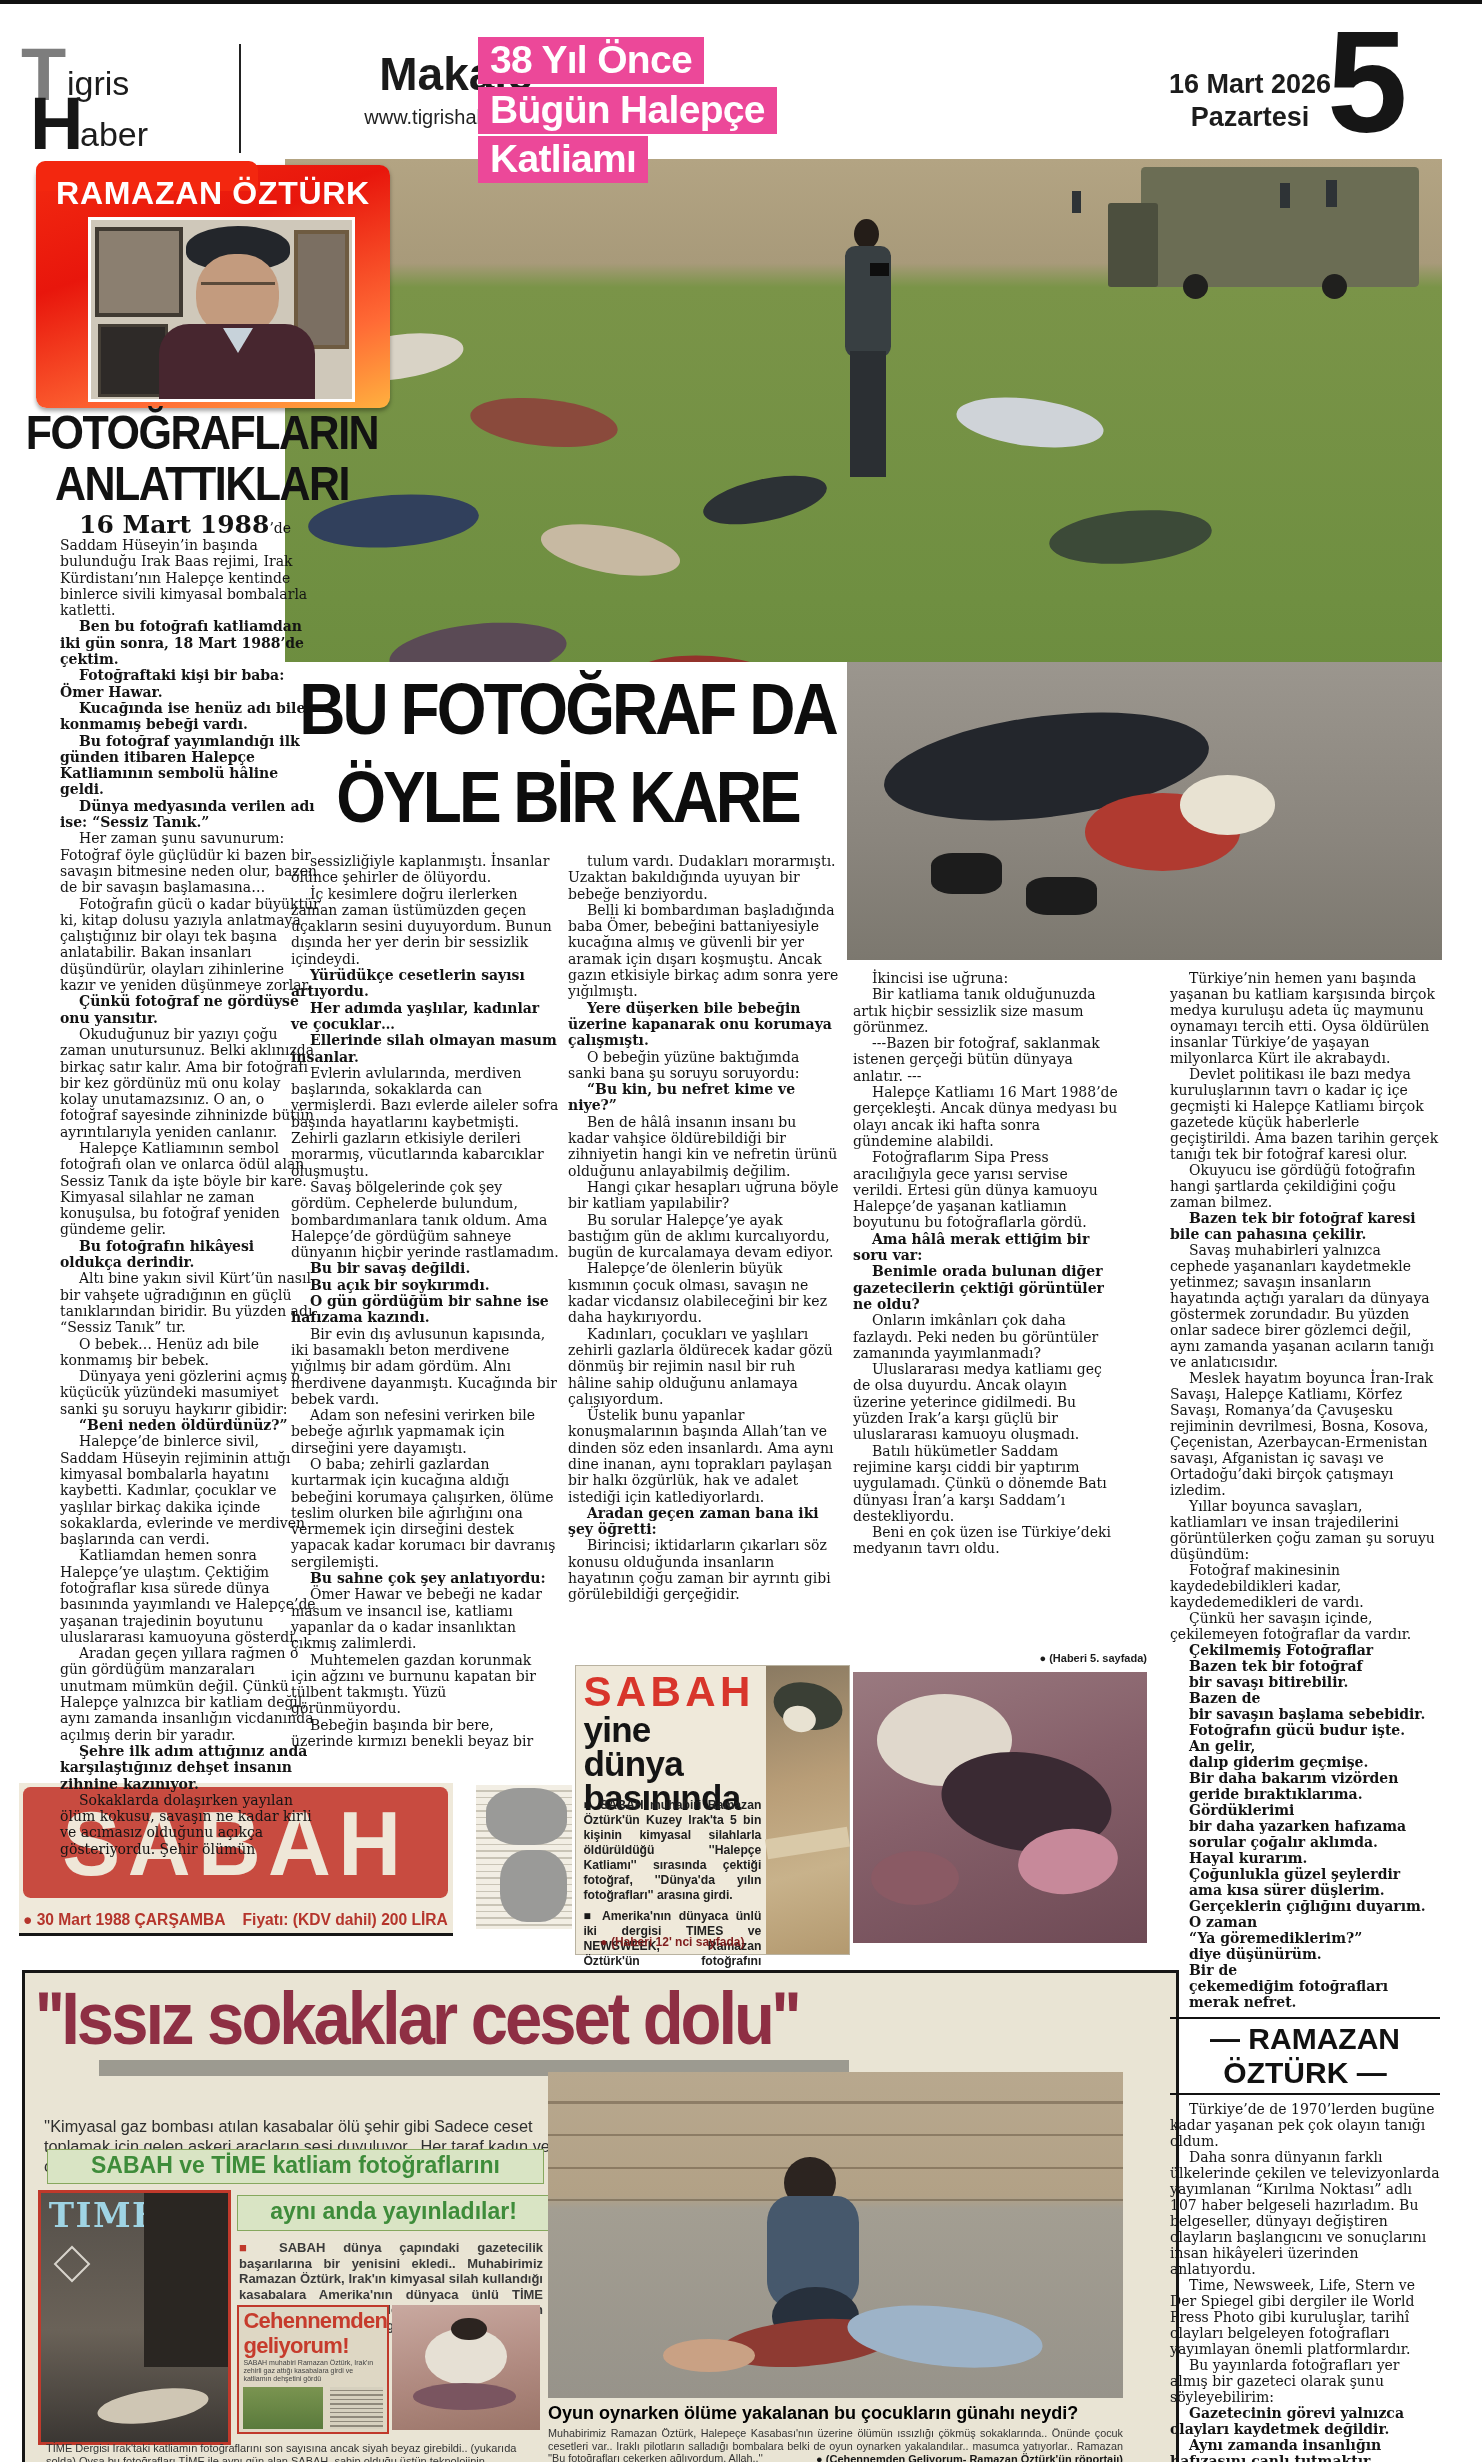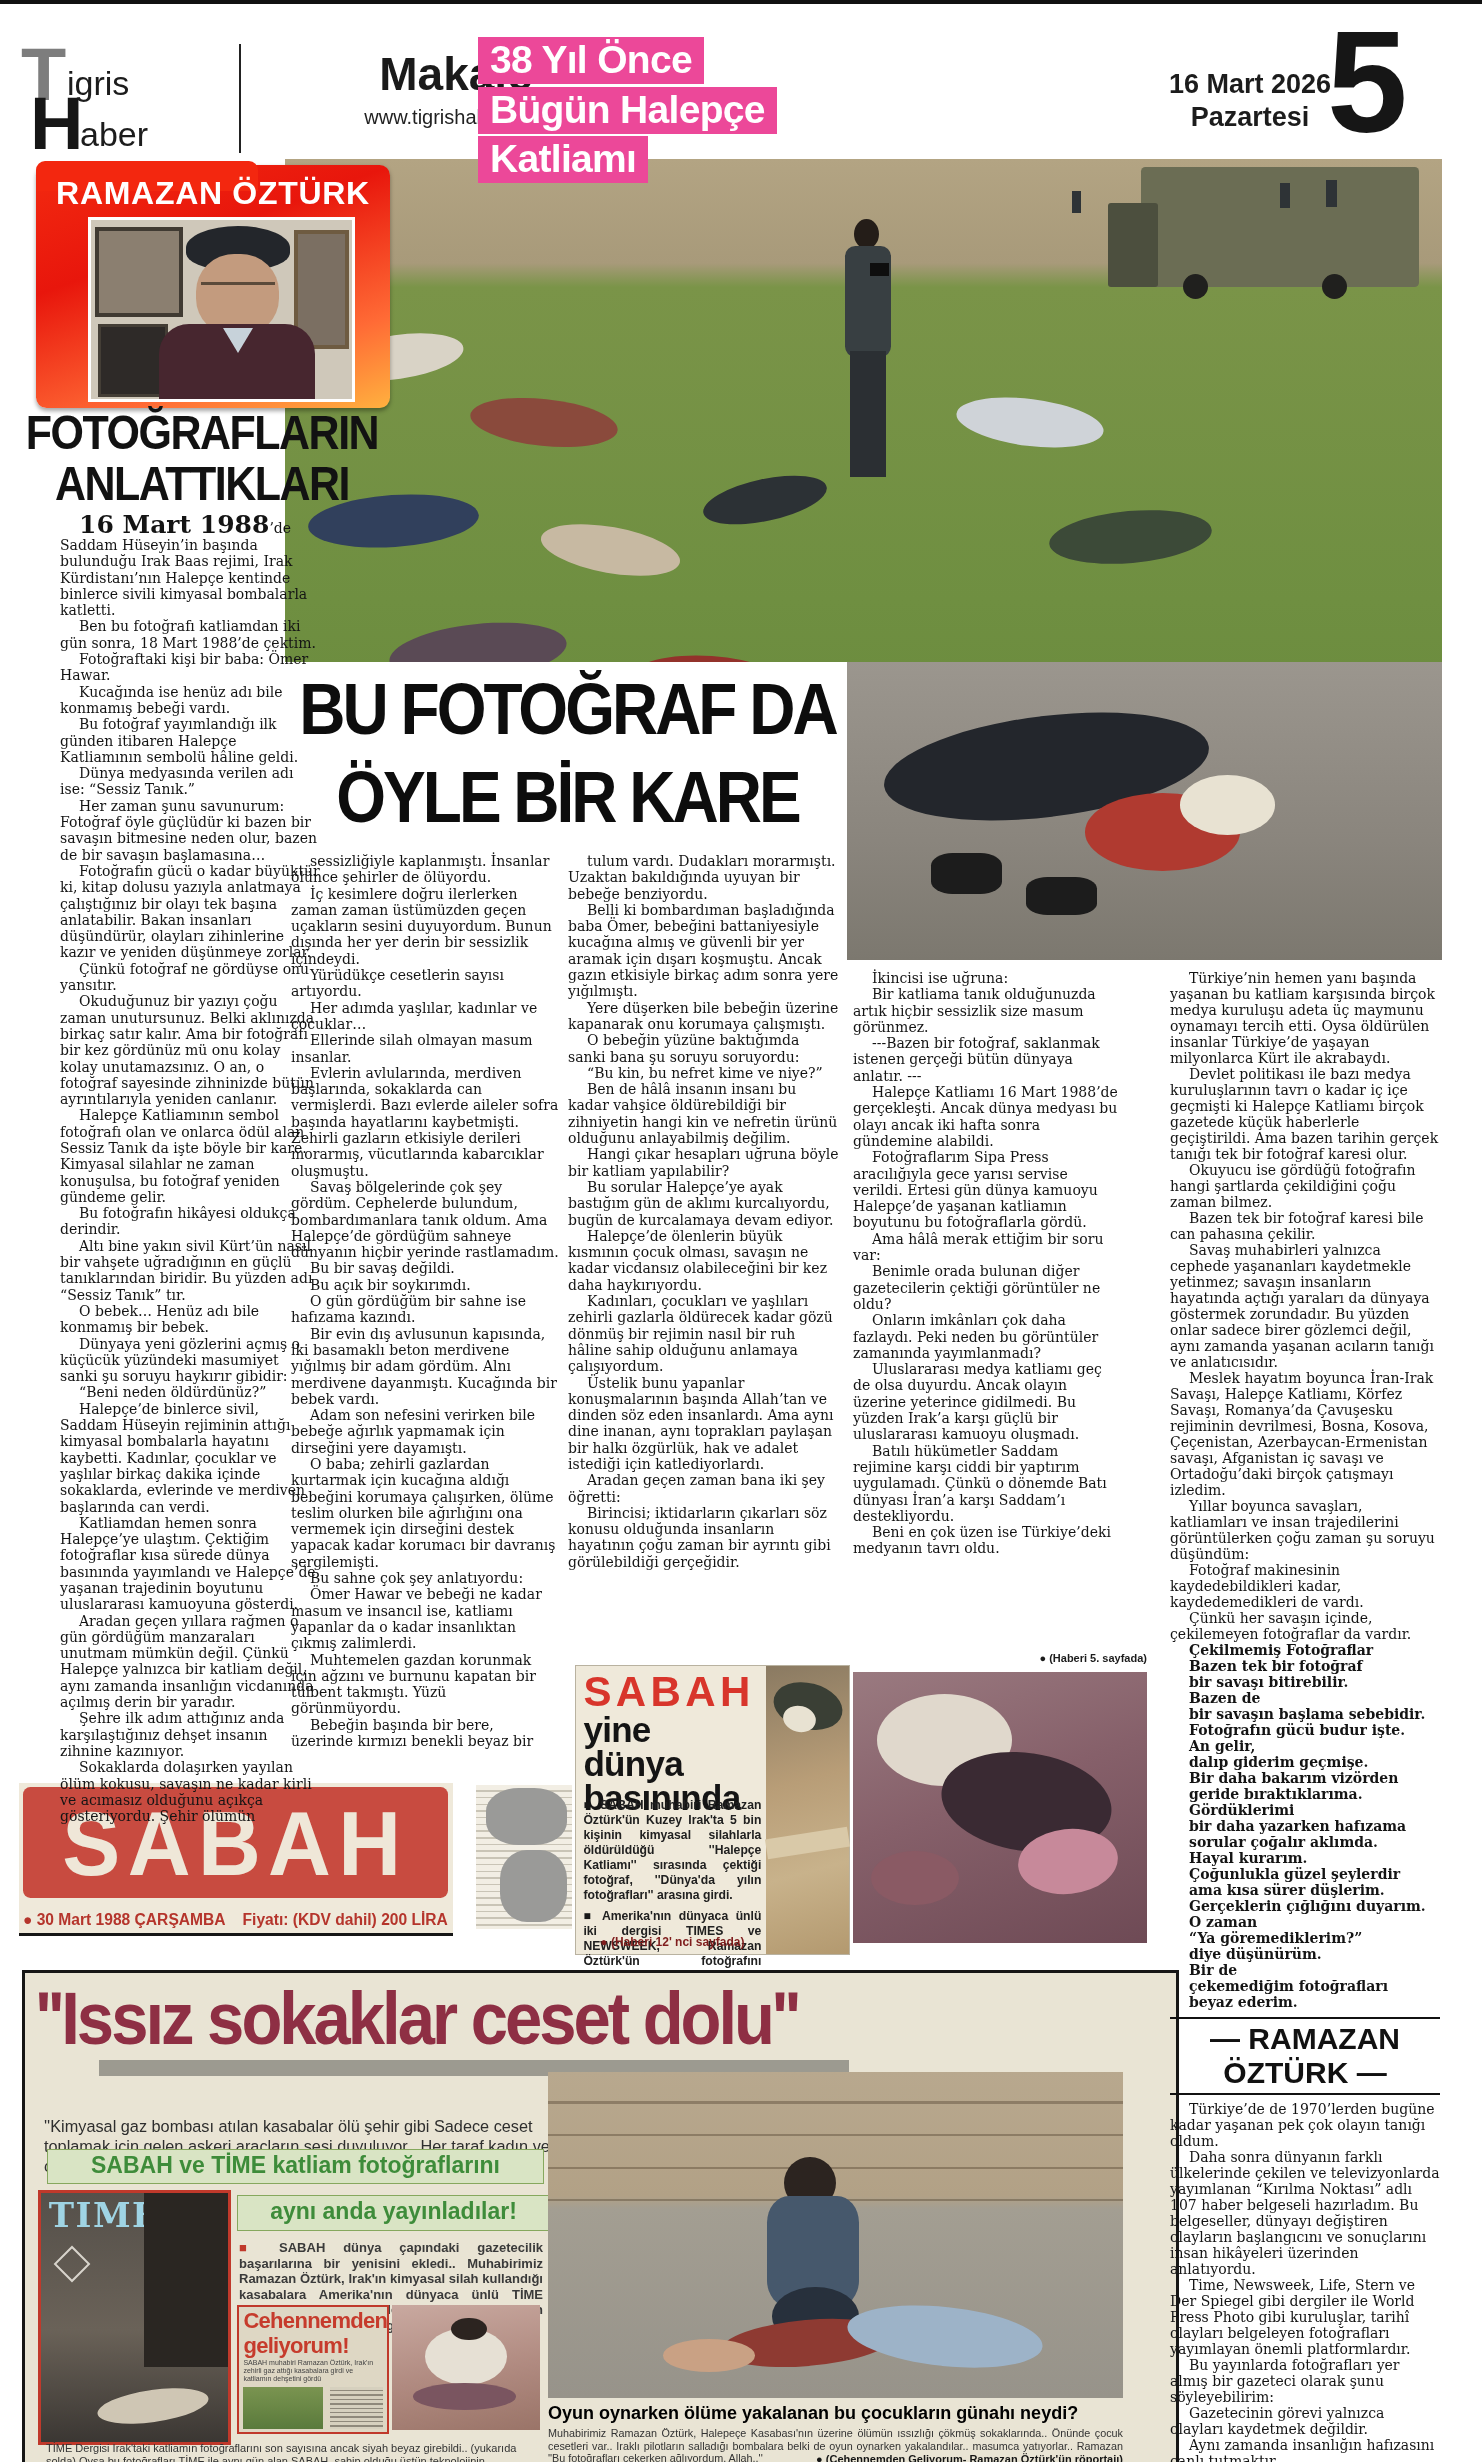--- a/index.html
+++ b/index.html
@@ -75,21 +75,21 @@
       transform:scaleY(1.12);transform-origin:top;}
 
   
   .col{font-size:14px;line-height:16.3px;text-align:left;z-index:5;}
   .c1{left:22px;top:512px;width:260px;margin-left:38px;}
   .c2{left:291px;top:853px;width:268px;}
   .c3{left:568px;top:853px;width:271px;}
   .c4{left:853px;top:970px;width:268px;}
   .c5{left:1170px;top:970px;width:270px;font-size:14px;line-height:16px;}
   .para{margin:0;text-indent:19px;}
-  .para.s-b{font-weight:400;}
+  .para.s-b{font-weight:700;}
   .para.s-p{font-weight:700;}
   .lead-date{font:700 25px/25px "DejaVu Serif",serif;}
   .byline-div{margin:7.4px 0 6px;border-top:2.2px solid #111;border-bottom:2.2px solid #111;
       padding:3px 0;text-align:center;font:700 30px/34px "Liberation Sans",sans-serif;color:#111;}
 
   
   .promo{left:575px;top:1665px;width:273px;height:288px;background:#efe9da;border:1.5px solid #b9b2a0;}
   .promo-inner{position:absolute;left:7.4px;top:4.4px;width:168px;}
   .promo-sabah{font:900 42px/43px "Liberation Sans",sans-serif;color:#d8352b;letter-spacing:4.4px;}
   .promo-t2{font:900 35px/34px "Liberation Sans",sans-serif;color:#141414;letter-spacing:-0.7px;}
@@ -343,21 +343,21 @@
       <p class="para s-p">sorular çoğalır aklımda.</p>
       <p class="para s-p">Hayal kurarım.</p>
       <p class="para s-p">Çoğunlukla güzel şeylerdir</p>
       <p class="para s-p">ama kısa sürer düşlerim.</p>
       <p class="para s-p">Gerçeklerin çığlığını duyarım.</p>
       <p class="para s-p">O zaman</p>
       <p class="para s-p">“Ya göremediklerim?”</p>
       <p class="para s-p">diye düşünürüm.</p>
       <p class="para s-p">Bir de</p>
       <p class="para s-p">çekemediğim fotoğrafları</p>
-      <p class="para s-p">beyaz ederim.</p>
+      <p class="para s-p">merak nefret.</p>
     </div>
   <div class="byline-div">— RAMAZAN ÖZTÜRK —</div>
   <div>
 
   <p class="para s-n">Türkiye’de de 1970’lerden bugüne kadar yaşanan pek çok olayın tanığı oldum.</p>
       <p class="para s-n">Daha sonra dünyanın farklı ülkelerinde çekilen ve televizyonlarda yayımlanan “Kırılma Noktası” adlı 107 haber belgeseli hazırladım. Bu belgeseller, dünyayı değiştiren olayların başlangıcını ve sonuçlarını insan hikâyeleri üzerinden anlatıyordu.</p>
       <p class="para s-n">Time, Newsweek, Life, Stern ve Der Spiegel gibi dergiler ile World Press Photo gibi kuruluşlar, tarihî olayları belgeleyen fotoğrafları yayımlayan önemli platformlardır.</p>
       <p class="para s-n">Bu yayınlarda fotoğrafları yer almış bir gazeteci olarak şunu söyleyebilirim:</p>
       <p class="para s-b">Gazetecinin görevi yalnızca olayları kaydetmek değildir.</p>
       <p class="para s-b">Aynı zamanda insanlığın hafızasını canlı tutmaktır.</p>

